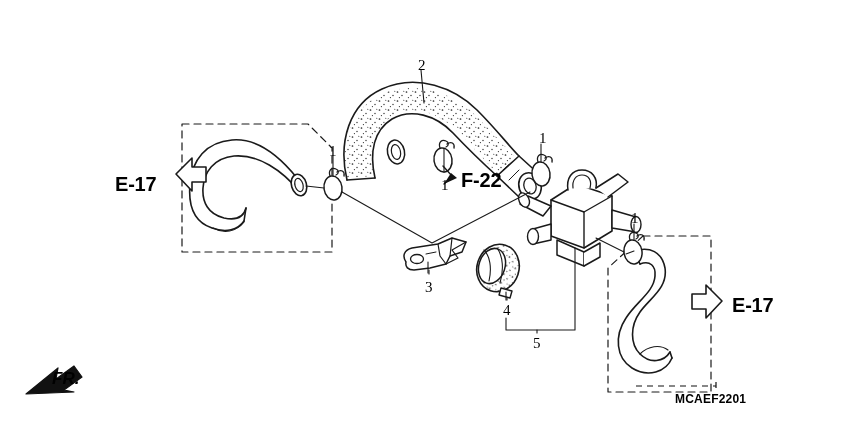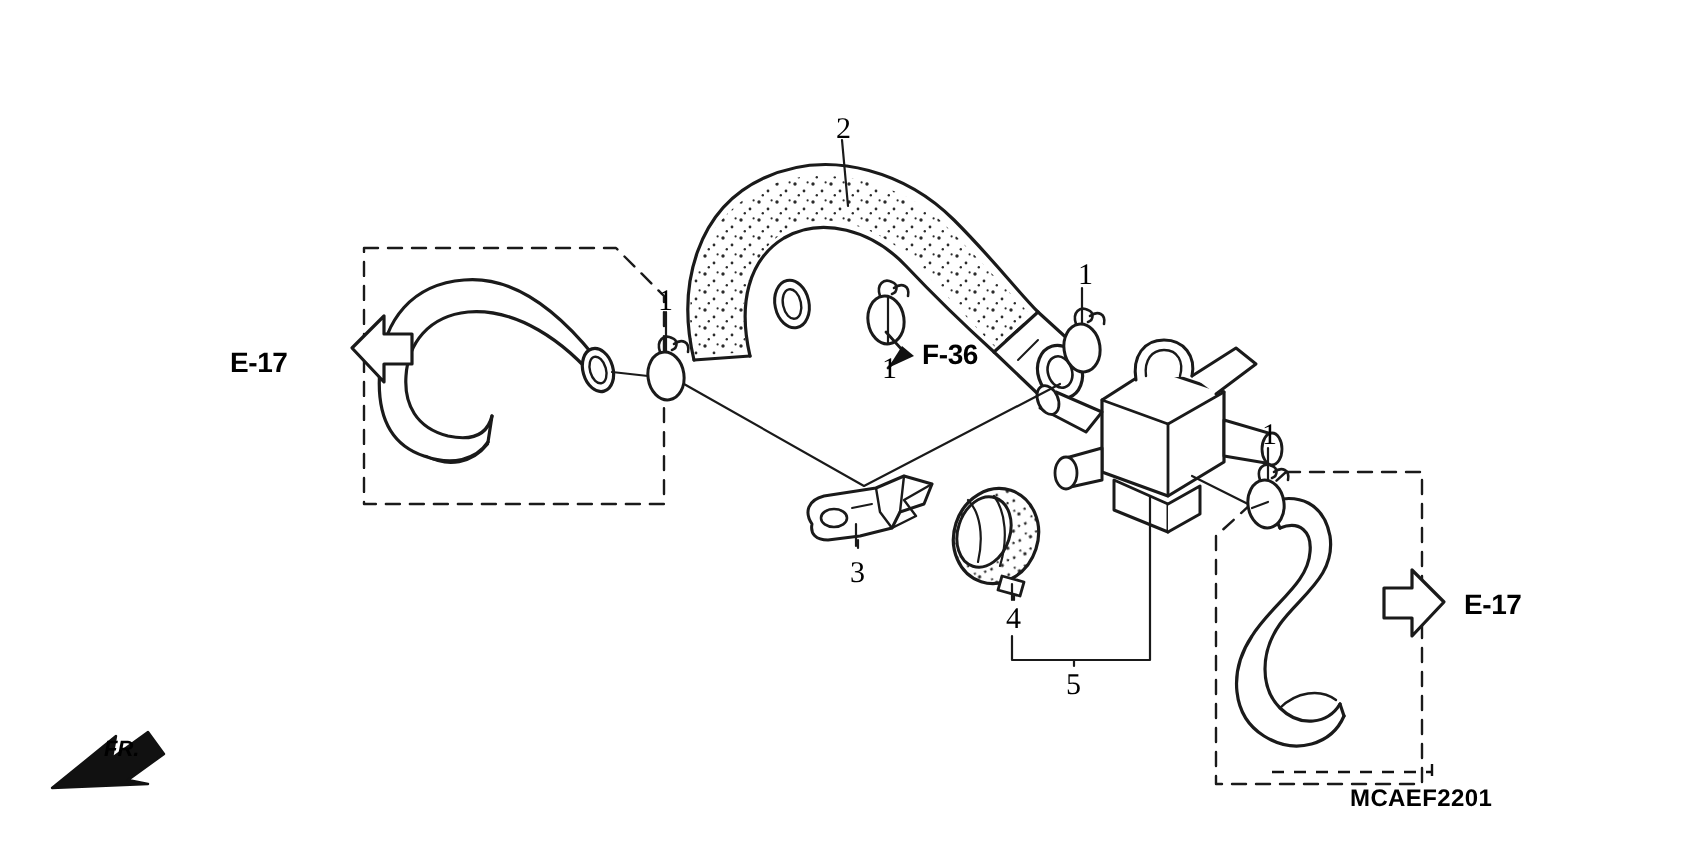--- a/index.html
+++ b/index.html
@@ -2,23 +2,23 @@
 <html><head>
 <meta charset="utf-8">
 <style>
   html,body{margin:0;padding:0;background:#ffffff;}
   body{width:850px;height:425px;position:relative;overflow:hidden;
        font-family:"Liberation Sans", sans-serif;color:#000;}
   #stage{position:absolute;inset:0;width:850px;height:425px;}
   svg.layer{position:absolute;left:0;top:0;width:850px;height:425px;}
   .lbl{position:absolute;font-weight:bold;line-height:1;white-space:nowrap;}
   .num{font-size:15px;font-weight:normal;font-family:"Liberation Serif", serif;}
-  .ref{font-size:14px;font-weight:bold;letter-spacing:-0.2px;}
+  .ref{font-size:20px;font-weight:bold;letter-spacing:-0.2px;}
   .partno{position:absolute;font-size:12px;font-weight:bold;letter-spacing:0.2px;padding-left:13px;}
-  .frlabel{position:absolute;font-size:11px;font-weight:bold;font-style:italic;}
+  .frlabel{position:absolute;font-size:17px;font-weight:bold;font-style:italic;}
 </style>
 </head>
 <body>
 
 <div id="stage">
 
   <svg class="layer" viewBox="0 0 850 425">
     <defs>
       <pattern id="stipple" width="9" height="9" patternUnits="userSpaceOnUse">
         <circle cx="1.5" cy="2" r="0.85" fill="#2b2b2b"></circle>
@@ -225,18 +225,18 @@
   <div class="lbl num" style="left:329px;top:144px;">1</div>
   <div class="lbl num" style="left:441px;top:178px;">1</div>
   <div class="lbl num" style="left:539px;top:131px;">1</div>
   <div class="lbl num" style="left:631px;top:211px;">1</div>
   <div class="lbl num" style="left:425px;top:280px;">3</div>
   <div class="lbl num" style="left:503px;top:303px;">4</div>
   <div class="lbl num" style="left:533px;top:336px;">5</div>
 
   <div class="lbl ref" style="left:115px;top:174px;">E-17</div>
   <div class="lbl ref" style="left:732px;top:295px;">E-17</div>
-  <div class="lbl ref" style="left:461px;top:170px;">F-36</div>
+  <div class="lbl ref" style="left:461px;top:170px;">F-22</div>
 
   <div class="frlabel" style="left:52px;top:369px;">FR.</div>
 
   <div class="partno" style="left:662px;top:392px;">MCAEF2201</div>
 </div>
 
 </body></html>

